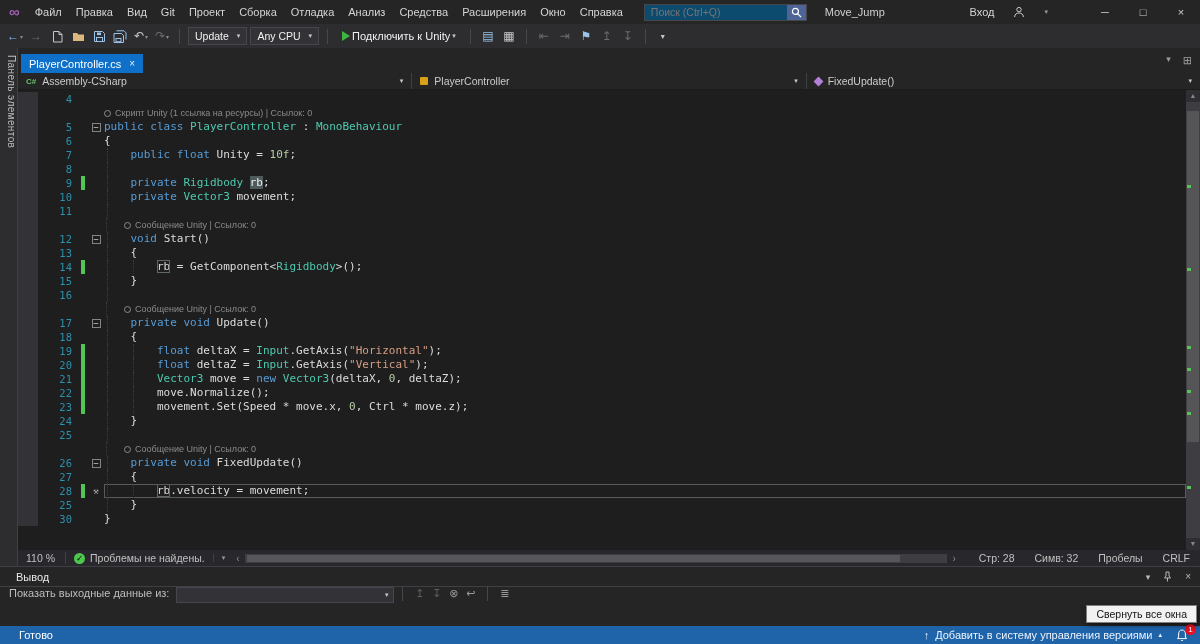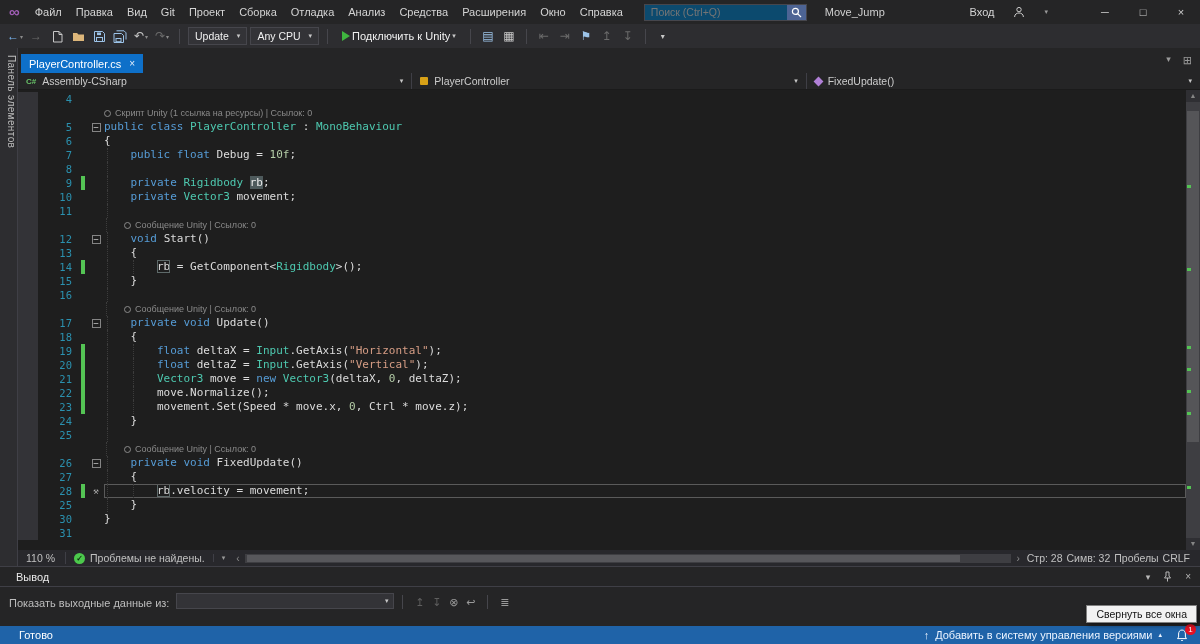--- a/index.html
+++ b/index.html
@@ -88,28 +88,28 @@
   
   .edstatus{height:16px;background:#28282c;display:flex;align-items:center;flex:none;font-size:10.5px;color:#c0c0c0}
   .zoom{padding:0 10px 0 8px}
   .probwrap{display:flex;align-items:center;gap:5px;padding:0 8px;border-left:1px solid #3f3f46}
   .chk{width:11px;height:11px;border-radius:50%;background:var(--c-check);color:#0c2a0c;font-size:8px;
     line-height:11px;text-align:center;font-weight:bold}
   .ecaret{font-size:7px;color:#9a9a9a;padding:0 8px;border-left:1px solid #3f3f46}
   .harrow{color:#8a8a8a;font-size:10px;padding:0 3px}
   .hscroll{flex:1;height:9px;background:#3e3e42;position:relative;margin:0 2px}
   .hthumb{position:absolute;top:1px;bottom:1px;left:2px;width:93%;background:#57575b}
-  .stat{margin-left:4px;color:#c0c0c0}
+  .stat{margin-left:20px;color:#c0c0c0}
   .stat:last-child{margin-right:10px}
 
   
   .output{height:60px;background:#252526;flex:none;display:flex;flex-direction:column;border-top:1px solid #3f3f46}
   .ohead{height:19px;display:flex;align-items:center;padding-left:16px;color:#e8e8e8}
   .ohicons{margin-left:auto;display:flex;align-items:center;gap:13px;padding-right:9px;color:#b8b8b8;font-size:9px}
-  .otoolbar{height:23px;display:flex;align-items:flex-end;padding-left:9px;border-top:1px solid #3f3f46;color:#bdbdbd}
+  .otoolbar{height:23px;display:flex;align-items:flex-start;padding-left:9px;border-top:1px solid #3f3f46;color:#bdbdbd}
   .ocombo{width:218px;height:16px;background:#333337;border:1px solid #46464c;margin-left:7px;
     display:flex;align-items:center}
   .ocombo .caret{margin-left:auto;font-size:7px;color:#c8c8c8;padding-right:5px}
   .osep{width:1px;height:14px;background:#46464c;margin:0 8px}
   .oic{min-width:17px;text-align:center;color:#9a9a9a;font-size:11px}
   .oic.dim{color:#5f5f5f}
   .obody{flex:1;background:#252526}
 
   
   .statusbar{height:18px;background:var(--c-status);display:flex;align-items:center;flex:none;color:#ffffff}
@@ -307,21 +307,21 @@
               <div class="num">6</div>
               <div class="chg"></div>
               <div class="fld"></div>
               <div class="code"><span class="tk-p">{</span></div>
             </div>
             <div class="row">
               <div class="mgn"></div>
               <div class="num">7</div>
               <div class="chg"></div>
               <div class="fld"></div>
-              <div class="code"><span class="guide" style="left: 0.45ch;"></span><span class="tk-p">    </span><span class="tk-k">public </span><span class="tk-k">float </span><span class="tk-p">Debug = </span><span class="tk-n">10f</span><span class="tk-p">;</span></div>
+              <div class="code"><span class="guide" style="left: 0.45ch;"></span><span class="tk-p">    </span><span class="tk-k">public </span><span class="tk-k">float </span><span class="tk-p">Unity = </span><span class="tk-n">10f</span><span class="tk-p">;</span></div>
             </div>
             <div class="row">
               <div class="mgn"></div>
               <div class="num">8</div>
               <div class="chg"></div>
               <div class="fld"></div>
               <div class="code"><span class="guide" style="left: 0.45ch;"></span></div>
             </div>
             <div class="row">
               <div class="mgn"></div>
@@ -498,27 +498,20 @@
               <div class="chg"></div>
               <div class="fld"></div>
               <div class="code"><span class="guide" style="left: 0.45ch;"></span><span class="tk-p">    }</span></div>
             </div>
             <div class="row">
               <div class="mgn"></div>
               <div class="num">30</div>
               <div class="chg"></div>
               <div class="fld"></div>
               <div class="code"><span class="tk-p">}</span></div>
-            </div>
-            <div class="row">
-              <div class="mgn"></div>
-              <div class="num">31</div>
-              <div class="chg"></div>
-              <div class="fld"></div>
-              <div class="code"></div>
             </div>
           </div>
         <div class="vscroll">
           <span class="sarrow">▲</span>
           <div class="strack">
             <div class="sthumb"></div>
             <span class="smark" style="top:19%"></span>
             <span class="smark" style="top:38%"></span>
             <span class="smark" style="top:56%"></span>
             <span class="smark" style="top:61%"></span>

